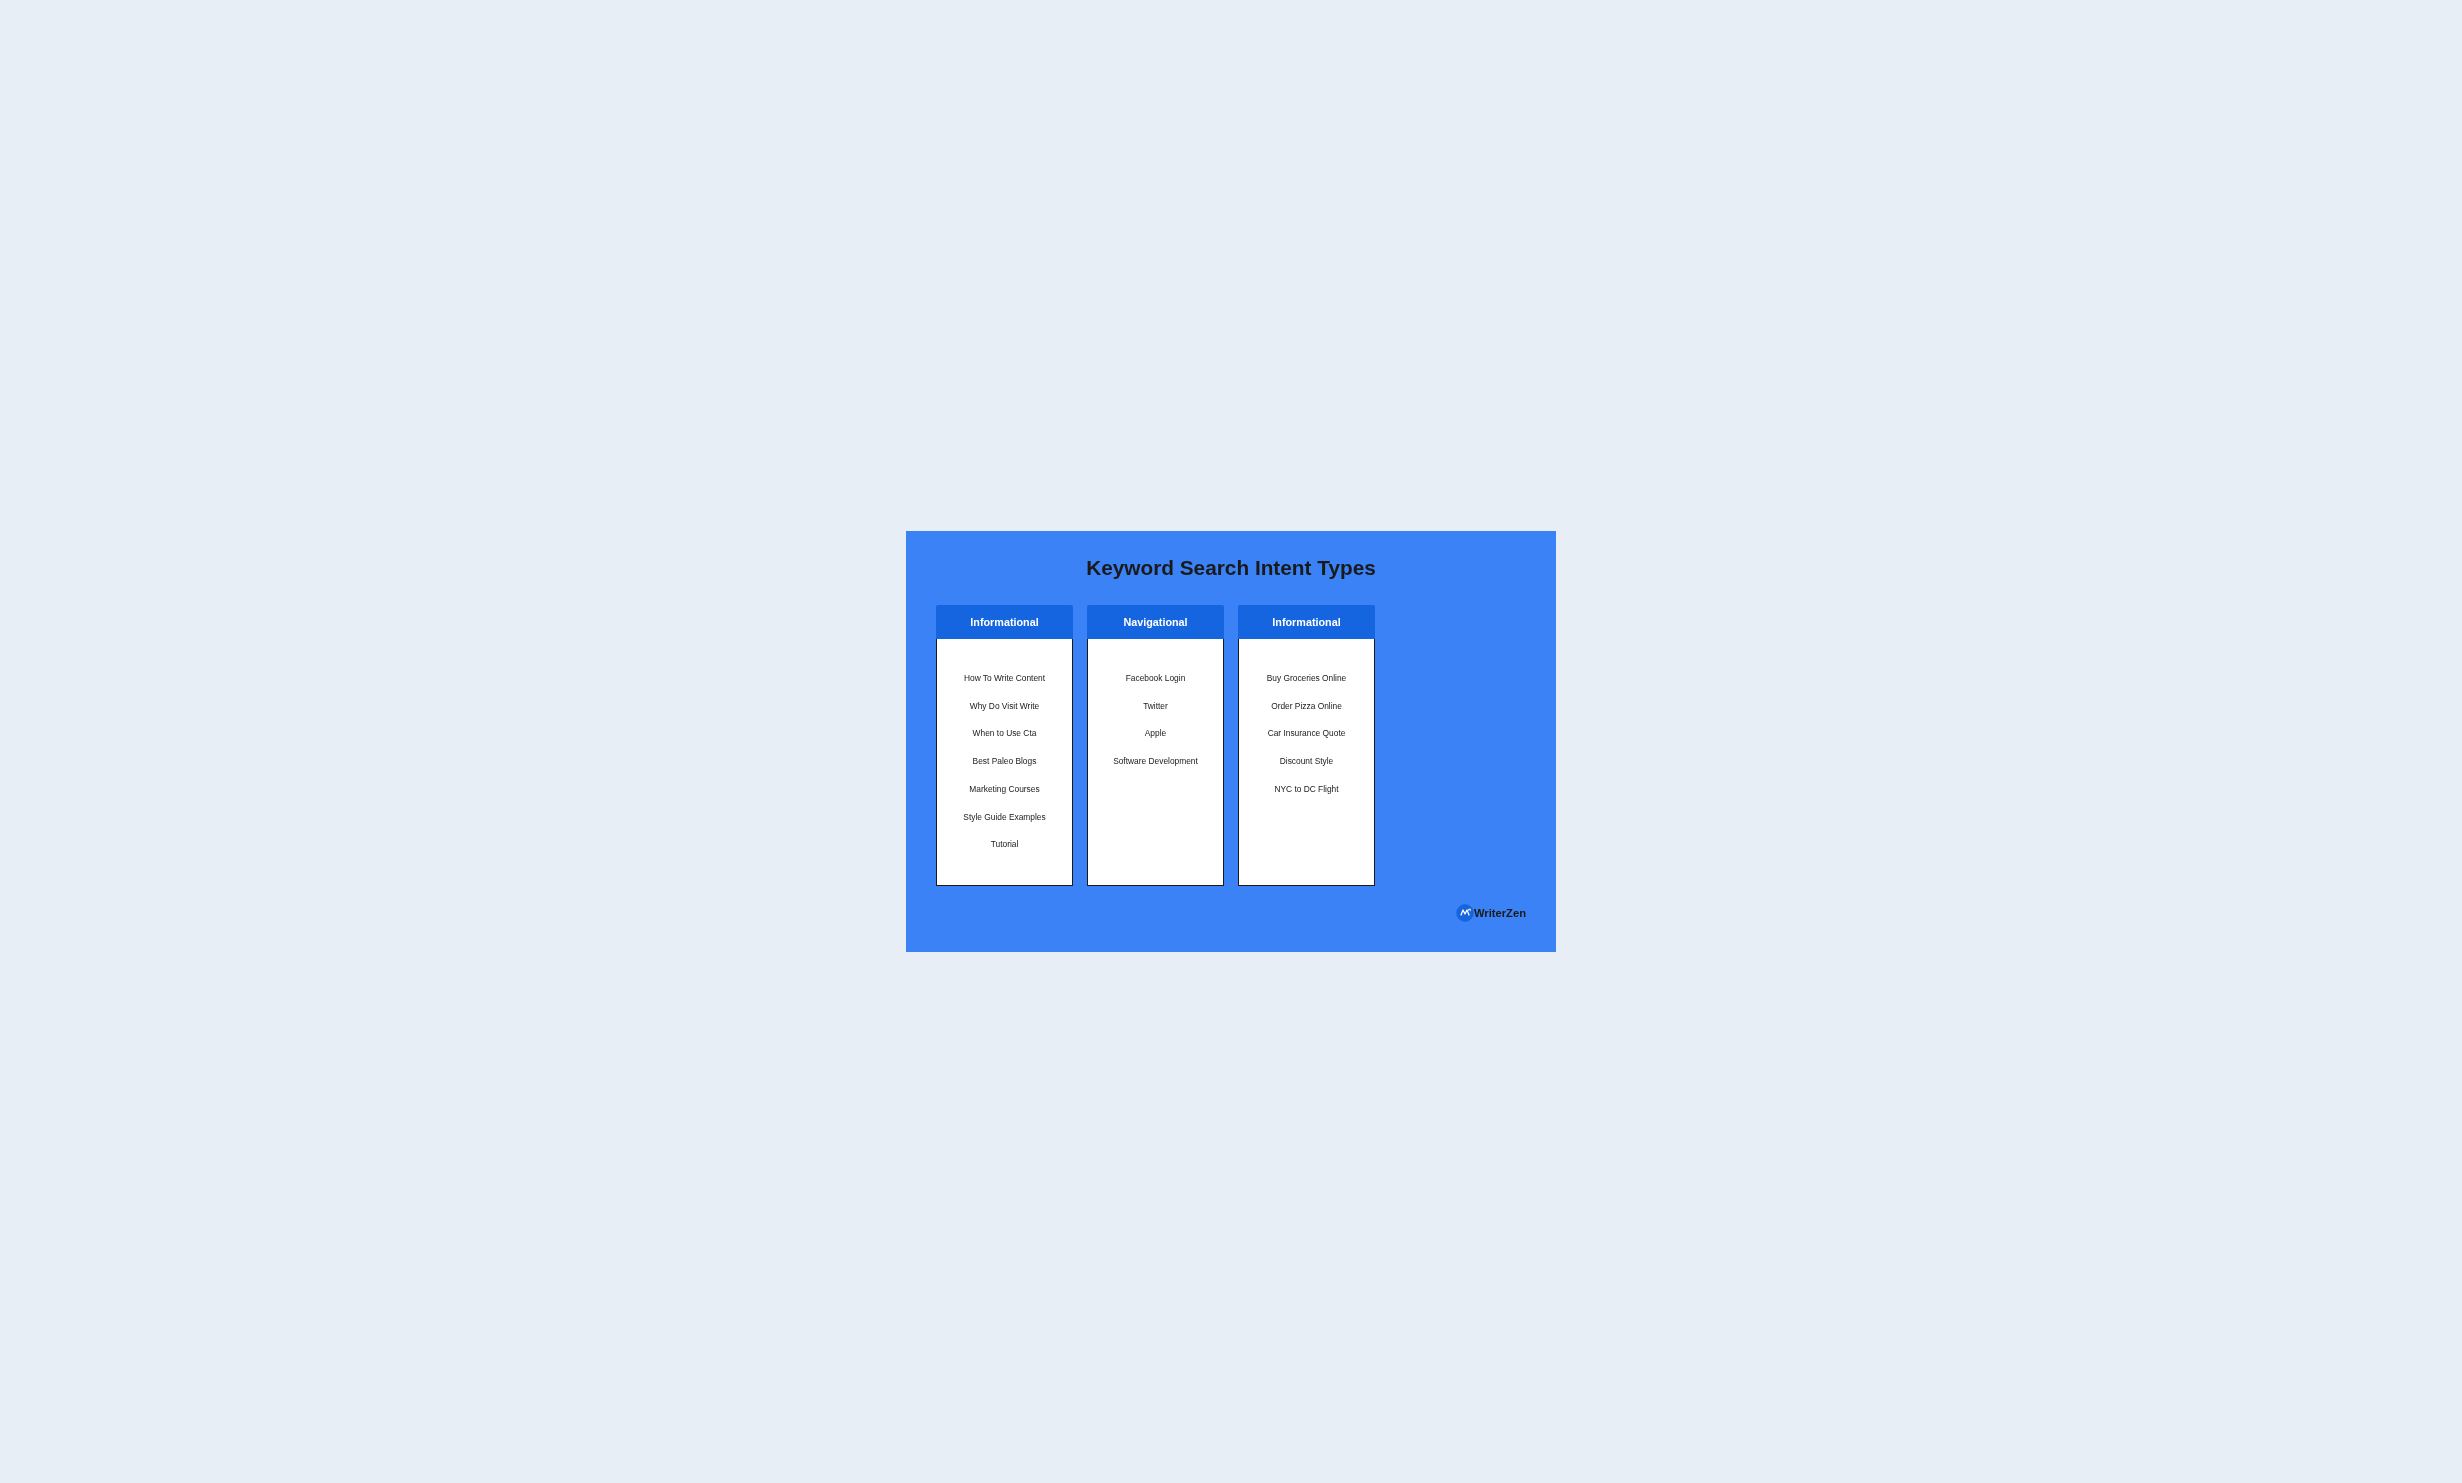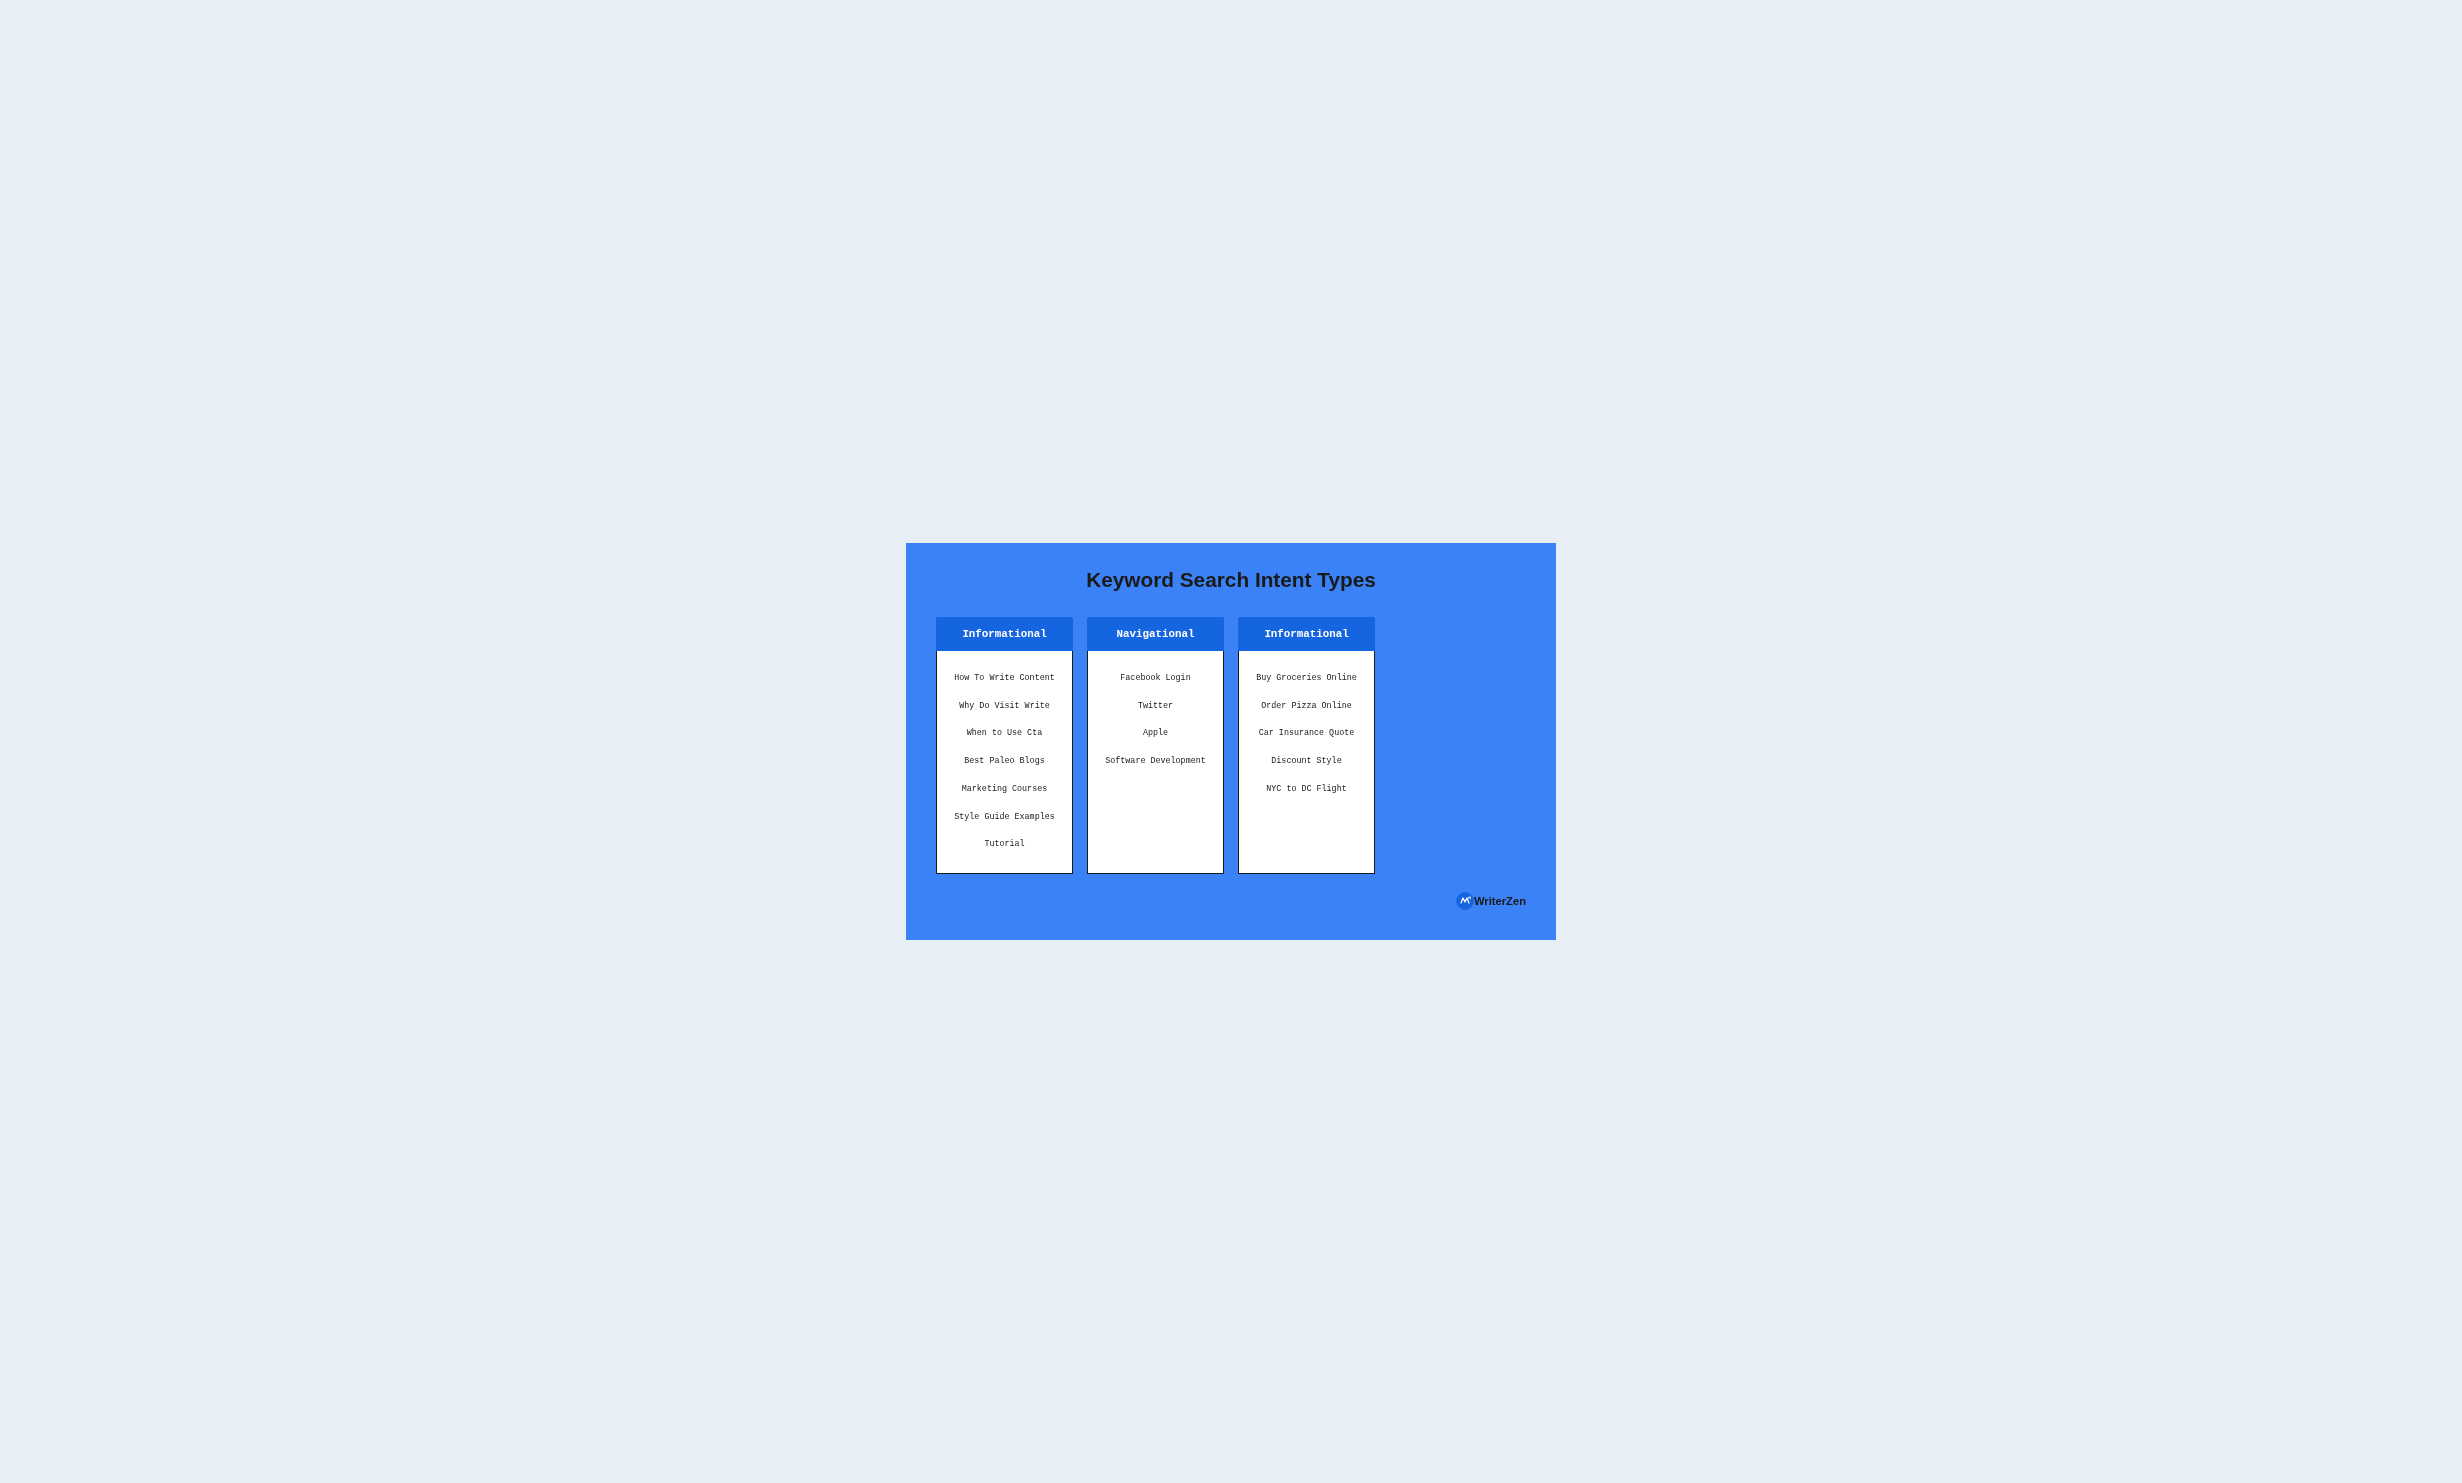--- a/index.html
+++ b/index.html
@@ -30,21 +30,20 @@
       font-size: 2.6rem;
       font-weight: 800;
       color: #1a1a1a;
       margin-bottom: 25px;
     }
 
     .columns-grid {
       display: grid;
       grid-template-columns: repeat(4, 1fr);
       gap: 14px;
-      font-family: Liberation Mono, monospace;
     }
 
     .column {
       display: flex;
       flex-direction: column;
     }
 
     .column-header {
       background-color: #1565e0;
       color: #ffffff;
@@ -52,21 +51,21 @@
       font-weight: 800;
       text-align: center;
       padding: 11px 8px;
       border-radius: 2px 2px 0 0;
     }
 
     .column-body {
       border: 1px solid #1a1a1a;
       border-top: none;
       background-color: #ffffff;
-      padding: 14px 10px;
+      padding: 26px 10px;
       flex: 1;
       display: flex;
       flex-direction: column;
       gap: 0;
     }
 
     .column-item {
       font-size: 1.05rem;
       color: #1a1a1a;
       text-align: center;

